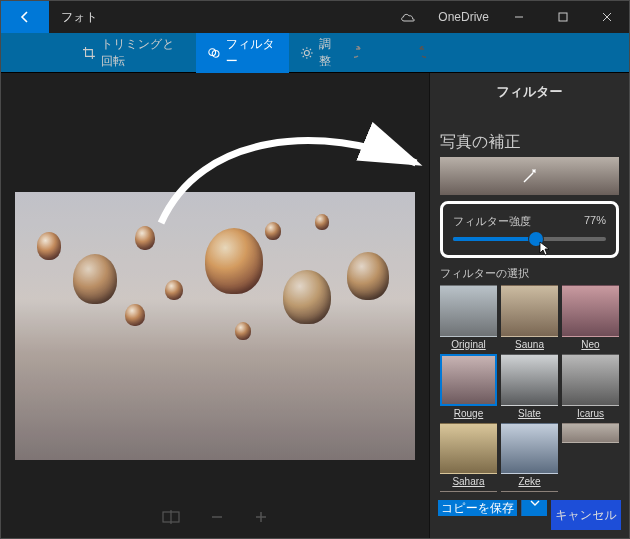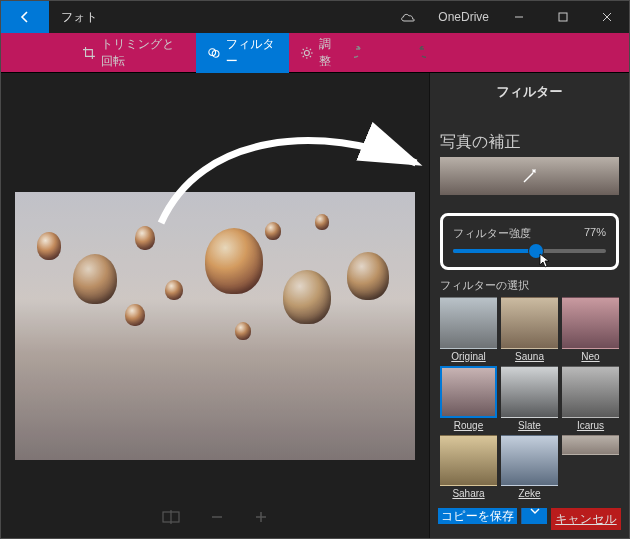--- a/index.html
+++ b/index.html
@@ -33,21 +33,21 @@
   }
   .winbtn {
     width: 44px; height: 32px;
     display: flex; align-items: center; justify-content: center;
     color: #ccc;
   }
   
   .toolbar {
     height: 40px;
     display: flex; align-items: center;
-    background: #be185d;
+    background: #0369a1;
     border-bottom: 1px solid #000;
   }
   .tool {
     display: flex; align-items: center; gap: 6px;
     padding: 0 12px; height: 40px;
     color: #ccc; font-size: 12px;
   }
   .tool.active { background: #0078d7; color: #fff; }
   .tool-icons-left { margin-left: 70px; display:flex; }
   .ur-group { margin-left: auto; margin-right: 200px; display: flex; gap: 30px; }
@@ -89,21 +89,21 @@
     font-size: 13px; font-weight: 600;
   }
   .panel-body { flex:1; overflow: hidden; padding: 0 10px; }
   .section-label { font-size: 16px; color: #ccc; margin: 23px 0 4px; }
   .enhance-thumb {
     width: 100%; height: 38px;
     background: linear-gradient(to bottom,#b8b0a8,#6a5f5a);
     position: relative; display:flex;align-items:center;justify-content:center;
   }
   .strength-box {
-    margin-top: 18px;
+    margin-top: 6px;
     border: 3px solid #fff; border-radius: 8px;
     padding: 10px 10px 14px;
     position: relative;
   }
   .strength-row { display:flex; justify-content: space-between; font-size: 11px; color:#ccc; margin-bottom: 8px;}
   .slider {
     position: relative; height: 4px; background: #666; border-radius: 2px;
   }
   .slider-fill {
     position:absolute; left:0; top:0; height:100%;
@@ -138,25 +138,24 @@
     background:#2b2b2b;
   }
   .btn-primary {
     flex:1; height: 16px;
     background:#0078d7; color:#fff;
     display:flex;align-items:flex-start;justify-content:center;
     font-size: 12px;
   }
   .btn-primary.dd { flex: 0 0 26px; border-left:1px solid #1f5f9f;}
   .btn-cancel {
-    flex: 0 0 70px; height: 22px;
-    background:#b91c1c; color:#ddd;
+    flex: 0 0 70px; height: 30px;
+    background:#1d4ed8; color:#ddd;
     display:flex;align-items:center;justify-content:center;
     font-size:12px;
-    text-decoration:underline;
   }
   .canvas-footer {
     position:absolute; bottom: 10px; left:50%; transform:translateX(-50%);
     display:flex; gap: 30px; color:#555;
   }
   .arrow-callout {
     position:absolute; pointer-events:none;
   }
 </style>
 </head>

